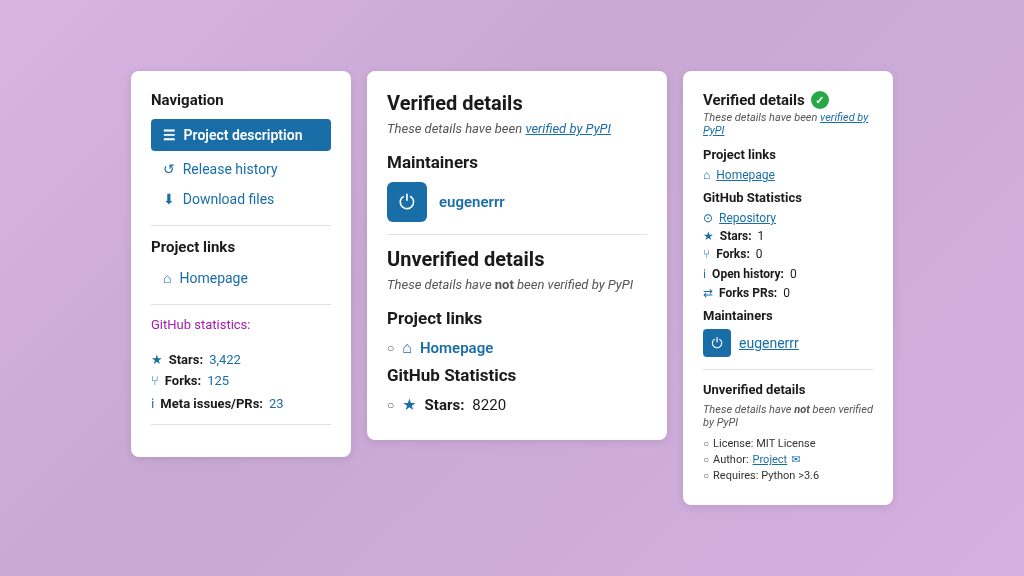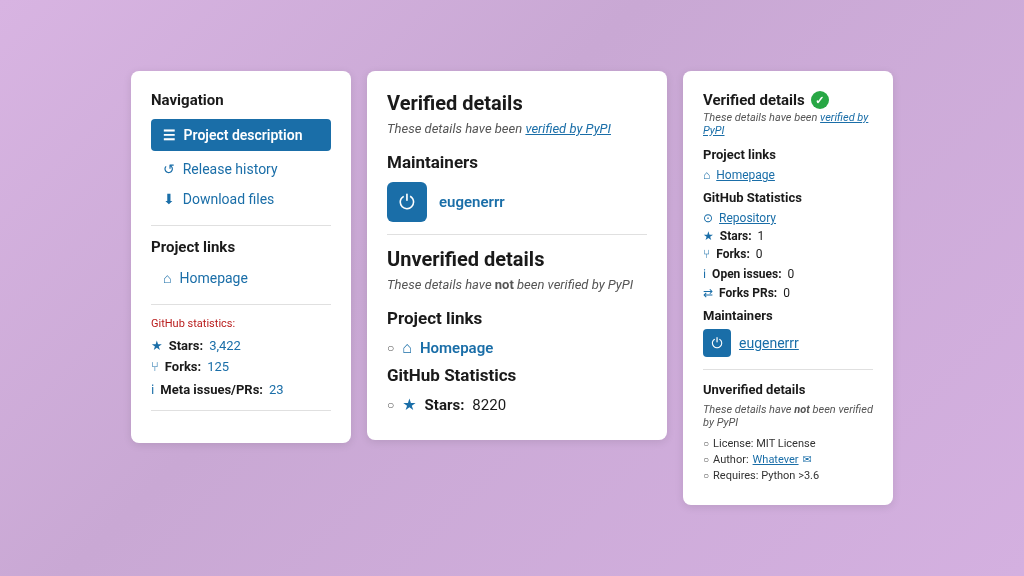--- a/index.html
+++ b/index.html
@@ -64,23 +64,23 @@
       border-top: 1px solid #e0e0e0;
       margin: 12px 0;
     }
     .section-title {
       font-weight: 700;
       font-size: 15px;
       margin-bottom: 8px;
       color: #1a1a1a;
     }
     .stats-sub {
-      font-size: 11px;
-      color: #b91c1c;
-      margin-bottom: 8px;
+      font-size: 13px;
+      color: #a21caf;
+      margin-bottom: 20px;
     }
     .stat-row {
       display: flex;
       align-items: center;
       gap: 6px;
       margin-bottom: 6px;
       font-size: 13px;
     }
     .stat-label { font-weight: 700; color: #1a1a1a; }
     .stat-value { color: #1a6ea8; }
@@ -345,21 +345,21 @@
       <span class="stat-num">Stars:</span>
       <span>1</span>
     </div>
     <div class="right-stat-row">
       <span style="color:#1a6ea8;">⑂</span>
       <span class="stat-num">Forks:</span>
       <span>0</span>
     </div>
     <div class="right-stat-row">
       <span style="color:#1a6ea8;">ℹ</span>
-      <span class="stat-num">Open issues:</span>
+      <span class="stat-num">Open history:</span>
       <span>0</span>
     </div>
     <div class="right-stat-row">
       <span style="color:#1a6ea8;">⇄</span>
       <span class="stat-num">Forks PRs:</span>
       <span>0</span>
     </div>
 
     <div class="right-section-title" style="margin-top:8px;">Maintainers</div>
     <div class="right-maintainer">
@@ -377,21 +377,21 @@
       <span>been verified by PyPI</span>
     </div>
 
     <div class="meta-item">
       <span class="bullet">○</span>
       <span>License: MIT License</span>
     </div>
     <div class="meta-item">
       <span class="bullet">○</span>
       <span>Author:</span>
-      <a class="small-link">Whatever</a>
+      <a class="small-link">Project</a>
       <span style="color:#1a6ea8; font-size:11px;">✉</span>
     </div>
     <div class="meta-item">
       <span class="bullet">○</span>
       <span>Requires: Python &gt;3.6</span>
     </div>
   </div>
 </div>
 
 </body></html>

